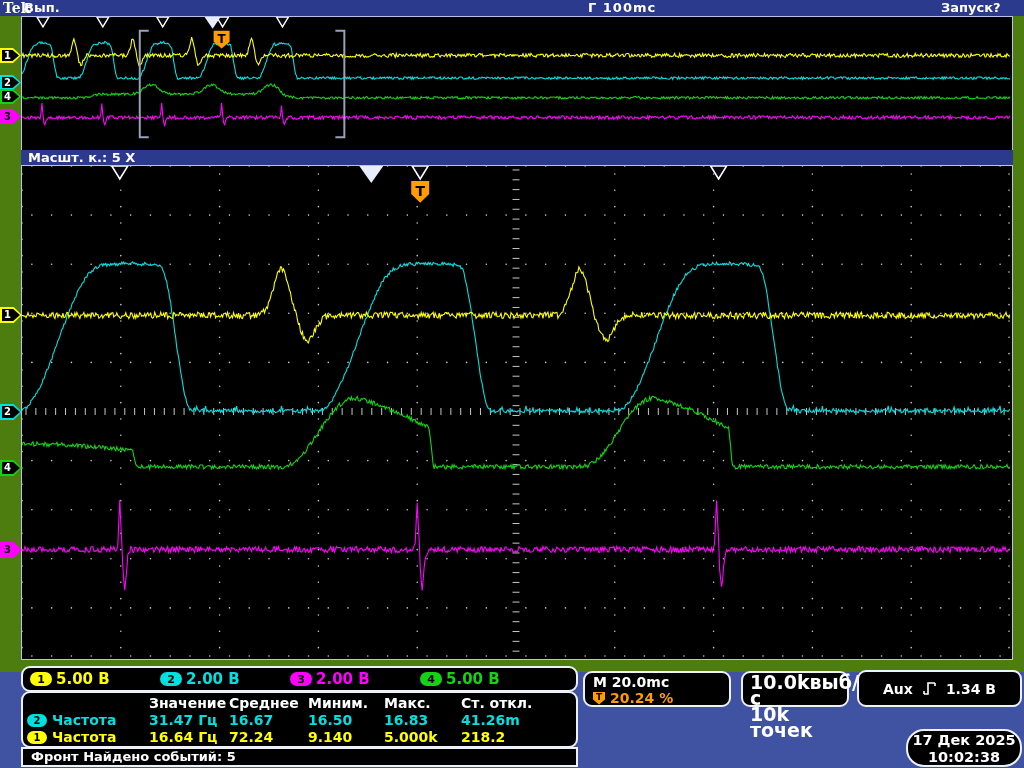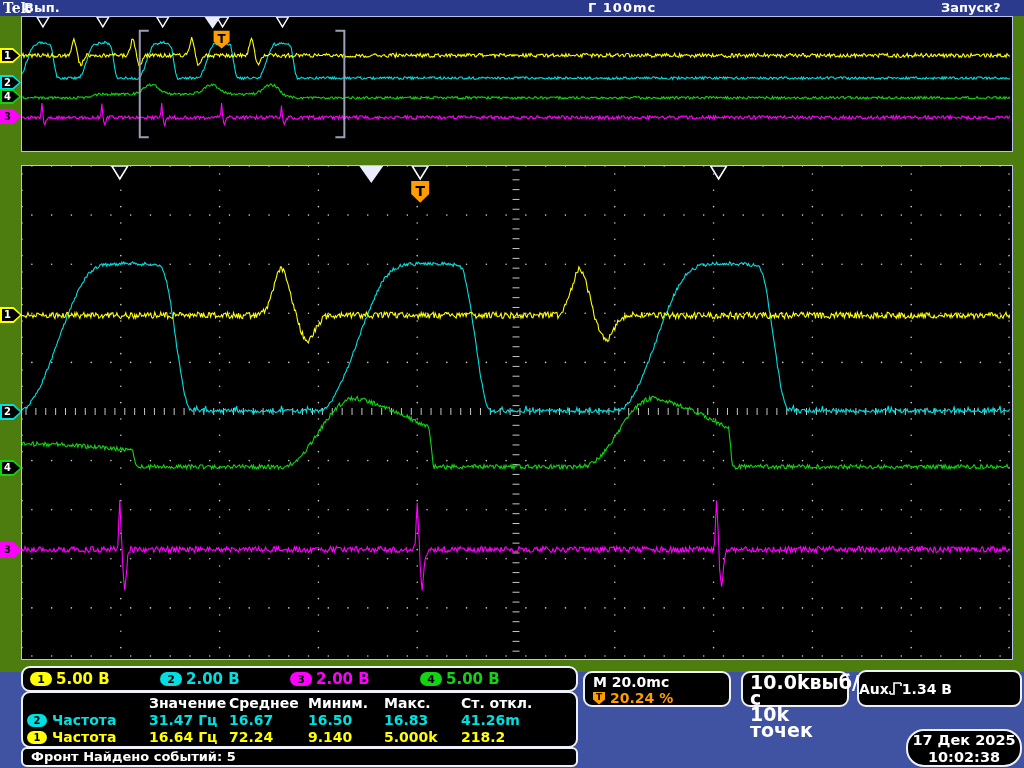--- a/index.html
+++ b/index.html
@@ -42,31 +42,31 @@
   .oval{width:22px;height:14px;border-radius:8px;color:#000;font-size:11px;font-weight:bold;
         display:flex;align-items:center;justify-content:center;flex:none;}
   .scale-val{margin-left:4px;font-size:15px;}
 
   .measurebox{left:21px;top:691px;width:557px;height:57px;padding:2px 0 0 4px;font-size:14px;}
   .mrow{display:grid;grid-template-columns:122px 80px 79px 76px 77px auto;height:17px;line-height:17px;align-items:center;}
   .mname{display:flex;align-items:center;gap:5px;}
   .mrow .oval{width:20px;height:13px;font-size:10px;}
   .mhead{color:#fff;}
 
-  .eventsbox{left:21px;top:747px;width:557px;height:20px;border-radius:6px;
+  .eventsbox{left:21px;top:747px;width:557px;height:20px;border-radius:0;
              font-size:13px;line-height:16px;padding-left:8px;}
 
   .mbox{left:583px;top:671px;width:148px;height:36px;padding:1px 8px;font-size:14px;line-height:16px;}
   .m-line2{color:#ff9c00;display:flex;align-items:center;gap:5px;}
   .tshield-small{display:inline-block;width:12px;height:13px;background:#ff9c00;color:#000;
       clip-path:polygon(0 0,100% 0,100% 62%,50% 100%,0 62%);font-size:9px;font-weight:bold;
       text-align:center;line-height:11px;}
   .samplebox{left:741px;top:671px;width:108px;height:36px;padding:1px 7px;font-size:19px;line-height:16px;}
   .auxbox{left:857px;top:670px;width:165px;height:37px;display:flex;align-items:center;
-          justify-content:flex-start;font-size:14px;}
+          justify-content:center;gap:10px;font-size:14px;}
   .datebox{left:906px;top:729px;width:116px;height:38px;padding:1px 0;font-size:14.5px;
            line-height:17px;text-align:center;border-radius:18px;}
 </style>
 </head>
 <body>
 
 <div class="screen">
 
   <div class="titlebar">
     <span class="tek">Tek</span>
@@ -108,20 +108,23 @@
       <div class="p-out" style="background: rgb(18, 212, 18);"></div>
       <div class="p-in"></div>
       <div class="p-num">4</div>
     </div>
   <div class="pent" style="left:0;top:109px">
       <div class="p-out" style="background: rgb(255, 0, 255);"></div>
       <div class="p-in" style="background: rgb(255, 0, 255);"></div>
       <div class="p-num" style="color: rgb(0, 0, 0);">3</div>
     </div>
 
+  <div class="zoombar">
+    <span>Масшт. к.: 5 X</span>
+  </div>
 
   <div class="panel mainview">
     <svg id="mainsvg" width="988" height="491" viewBox="0 0 990 493" preserveAspectRatio="none">
         <circle cx="0" cy="8" r="0.8" fill="#c8c8c8"></circle>
         <circle cx="0" cy="24.4" r="0.8" fill="#c8c8c8"></circle>
         <circle cx="0" cy="40.8" r="0.8" fill="#c8c8c8"></circle>
         <circle cx="0" cy="57.199999999999996" r="0.8" fill="#c8c8c8"></circle>
         <circle cx="0" cy="73.6" r="0.8" fill="#c8c8c8"></circle>
         <circle cx="0" cy="90" r="0.8" fill="#c8c8c8"></circle>
         <circle cx="0" cy="106.4" r="0.8" fill="#c8c8c8"></circle>

